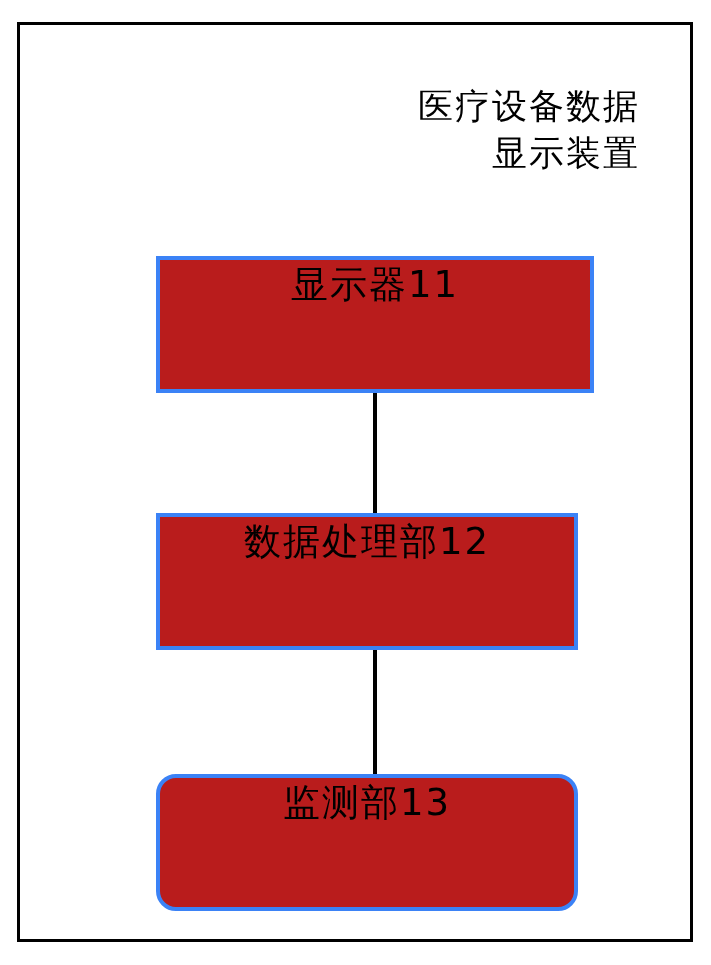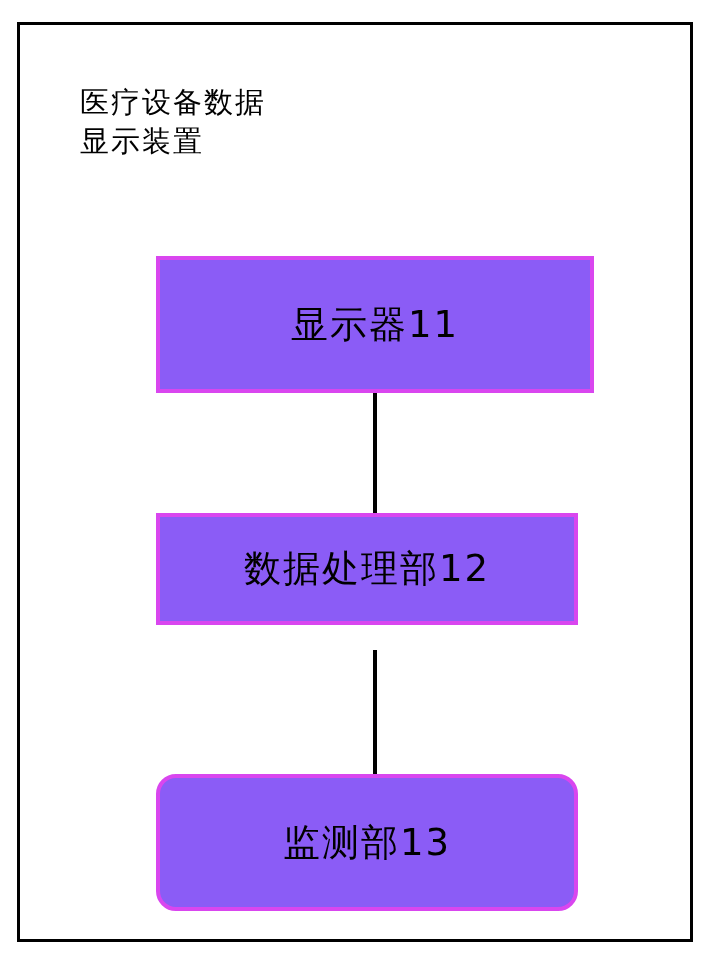--- a/index.html
+++ b/index.html
@@ -30,51 +30,51 @@
     border: 3px solid #000000;
     box-sizing: border-box;
     background: #ffffff;
   }
   
   .figure-title {
     position: absolute;
     left: 60px;
     top: 58px;
     width: 560px;
-    text-align: left;
-    font-size: 29px;
+    text-align: right;
+    font-size: 35px;
     line-height: 1.35;
     letter-spacing: 2px;
     color: #000000;
     white-space: pre-line;
   }
   
   .block {
     position: absolute;
-    border: 4px solid #d946ef;
+    border: 4px solid #3b82f6;
     box-sizing: border-box;
-    background: #8b5cf6;
+    background: #b91c1c;
     display: flex;
-    align-items: center;
+    align-items: flex-start;
     justify-content: center;
     font-size: 37px;
     letter-spacing: 2px;
     color: #000000;
   }
   .block-display {
     left: 136px;
     top: 231px;
     width: 438px;
     height: 137px;
   }
   .block-process {
     left: 136px;
     top: 488px;
     width: 422px;
-    height: 112px;
+    height: 137px;
   }
   .block-monitor {
     left: 136px;
     top: 749px;
     width: 422px;
     height: 137px;
     border-radius: 20px;
   }
   
   .connector {

